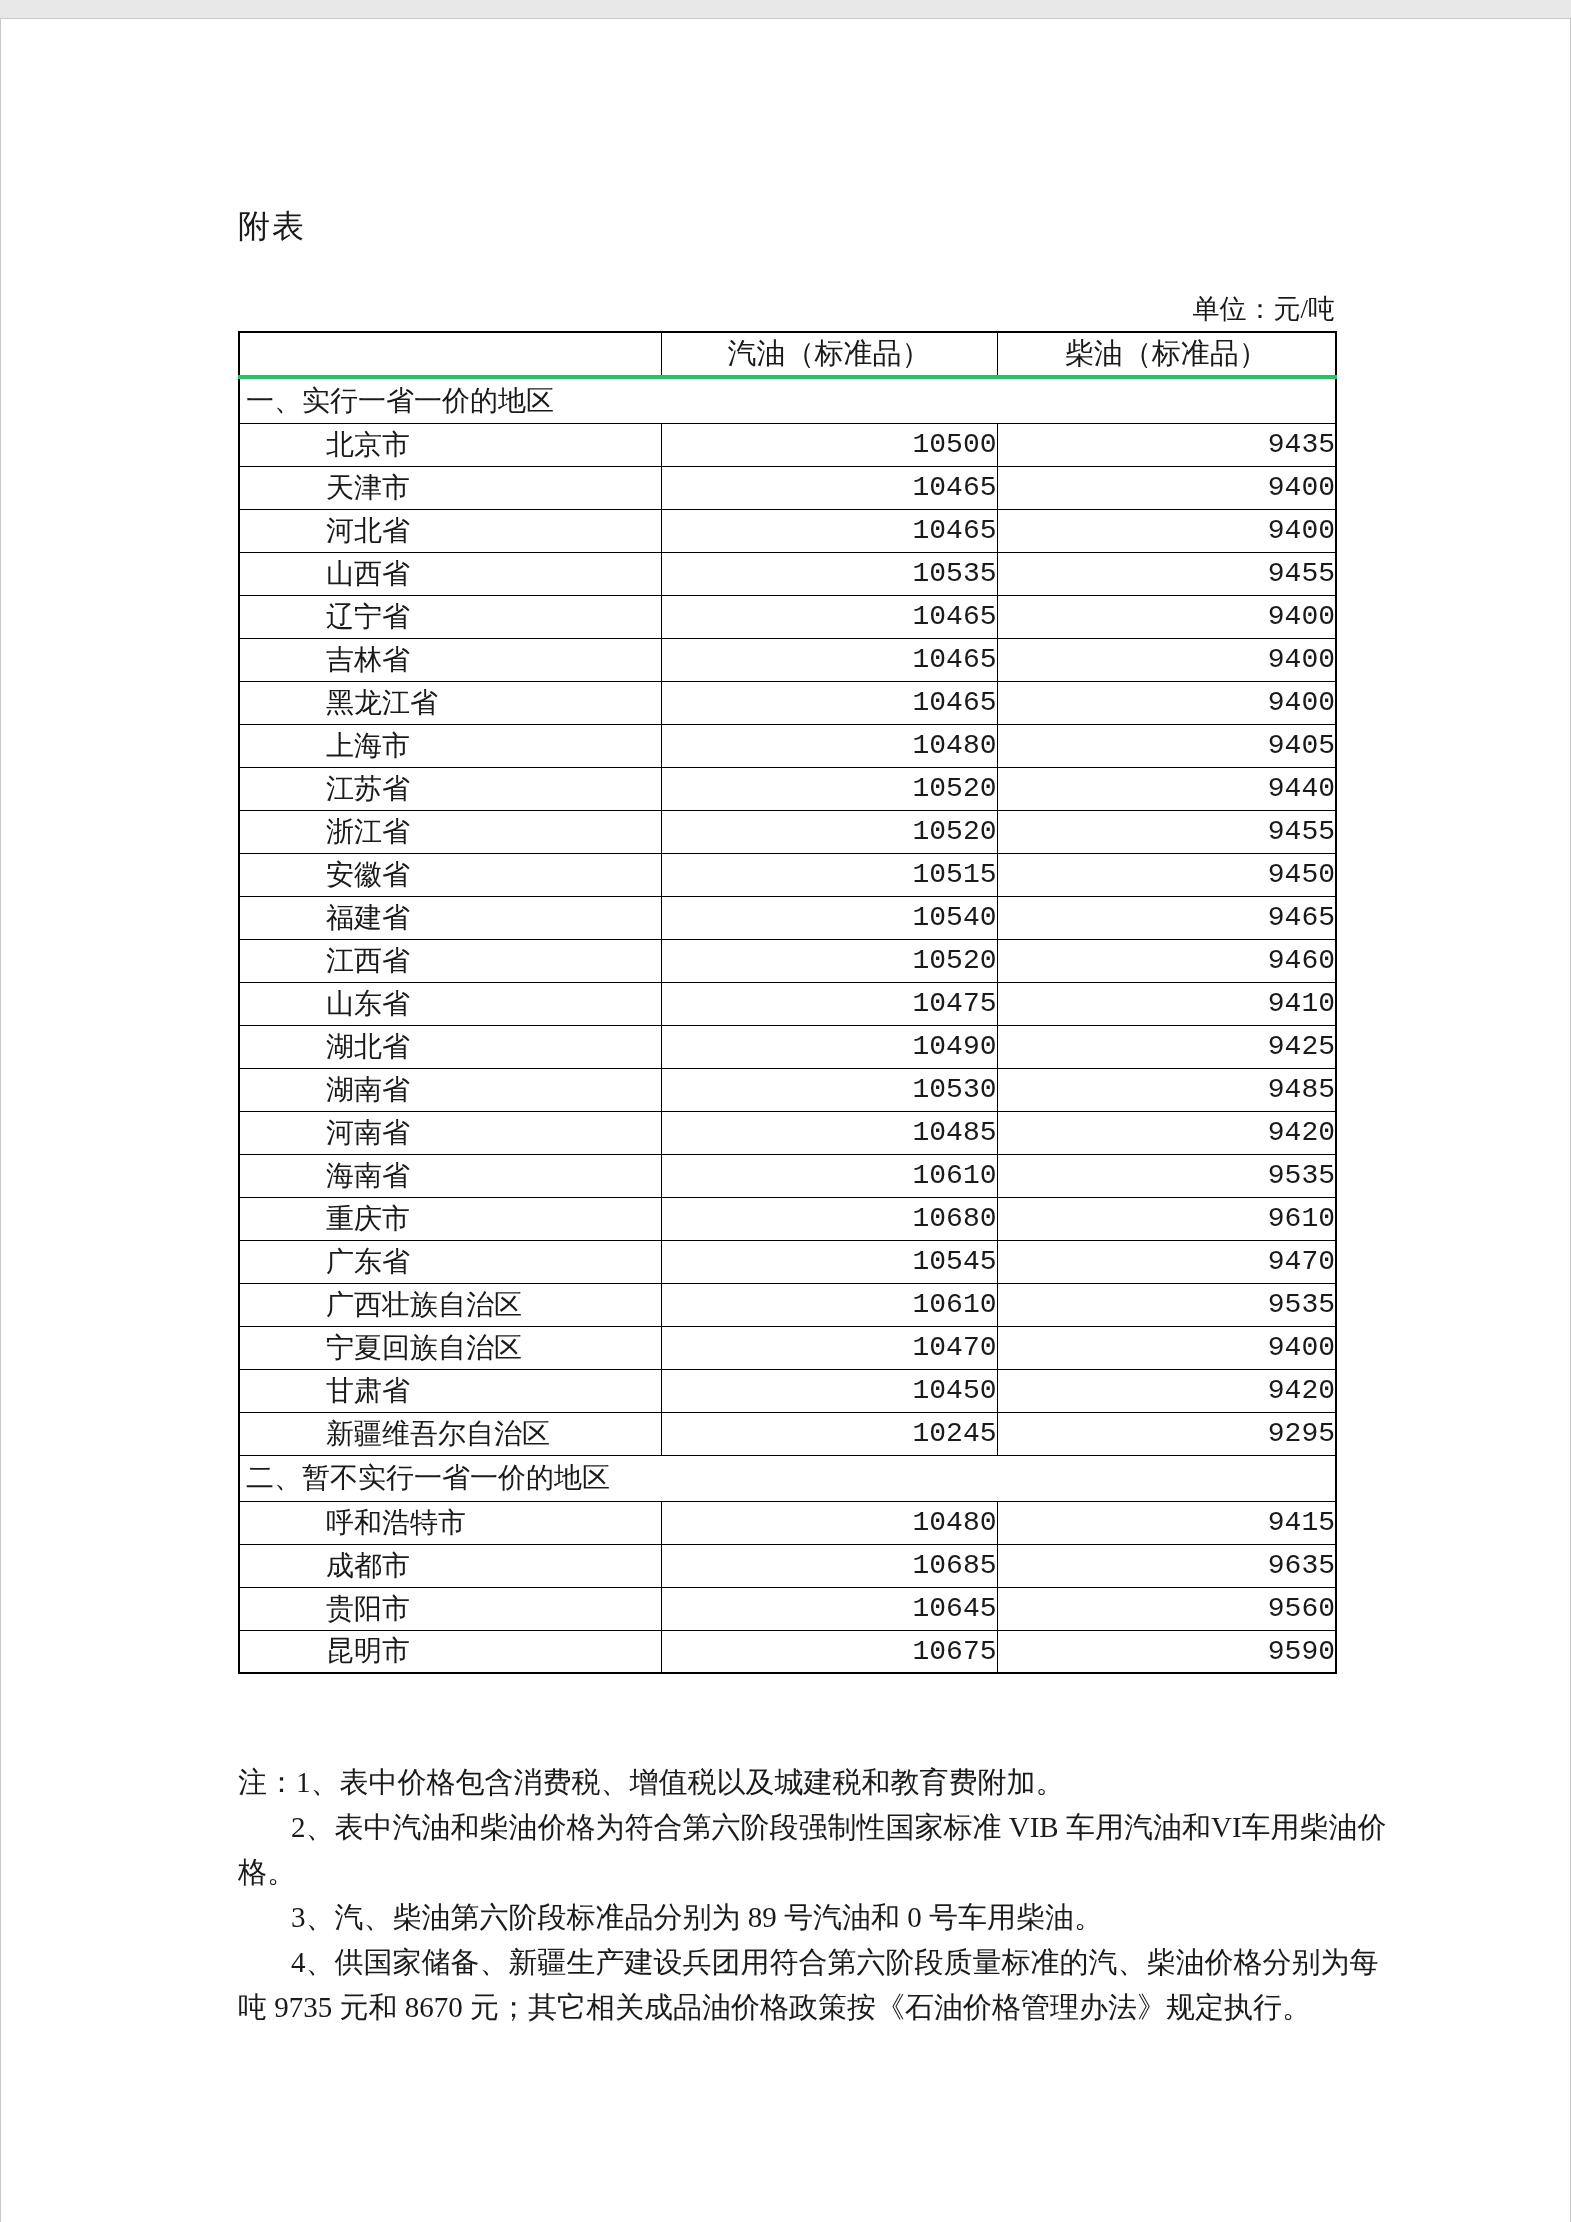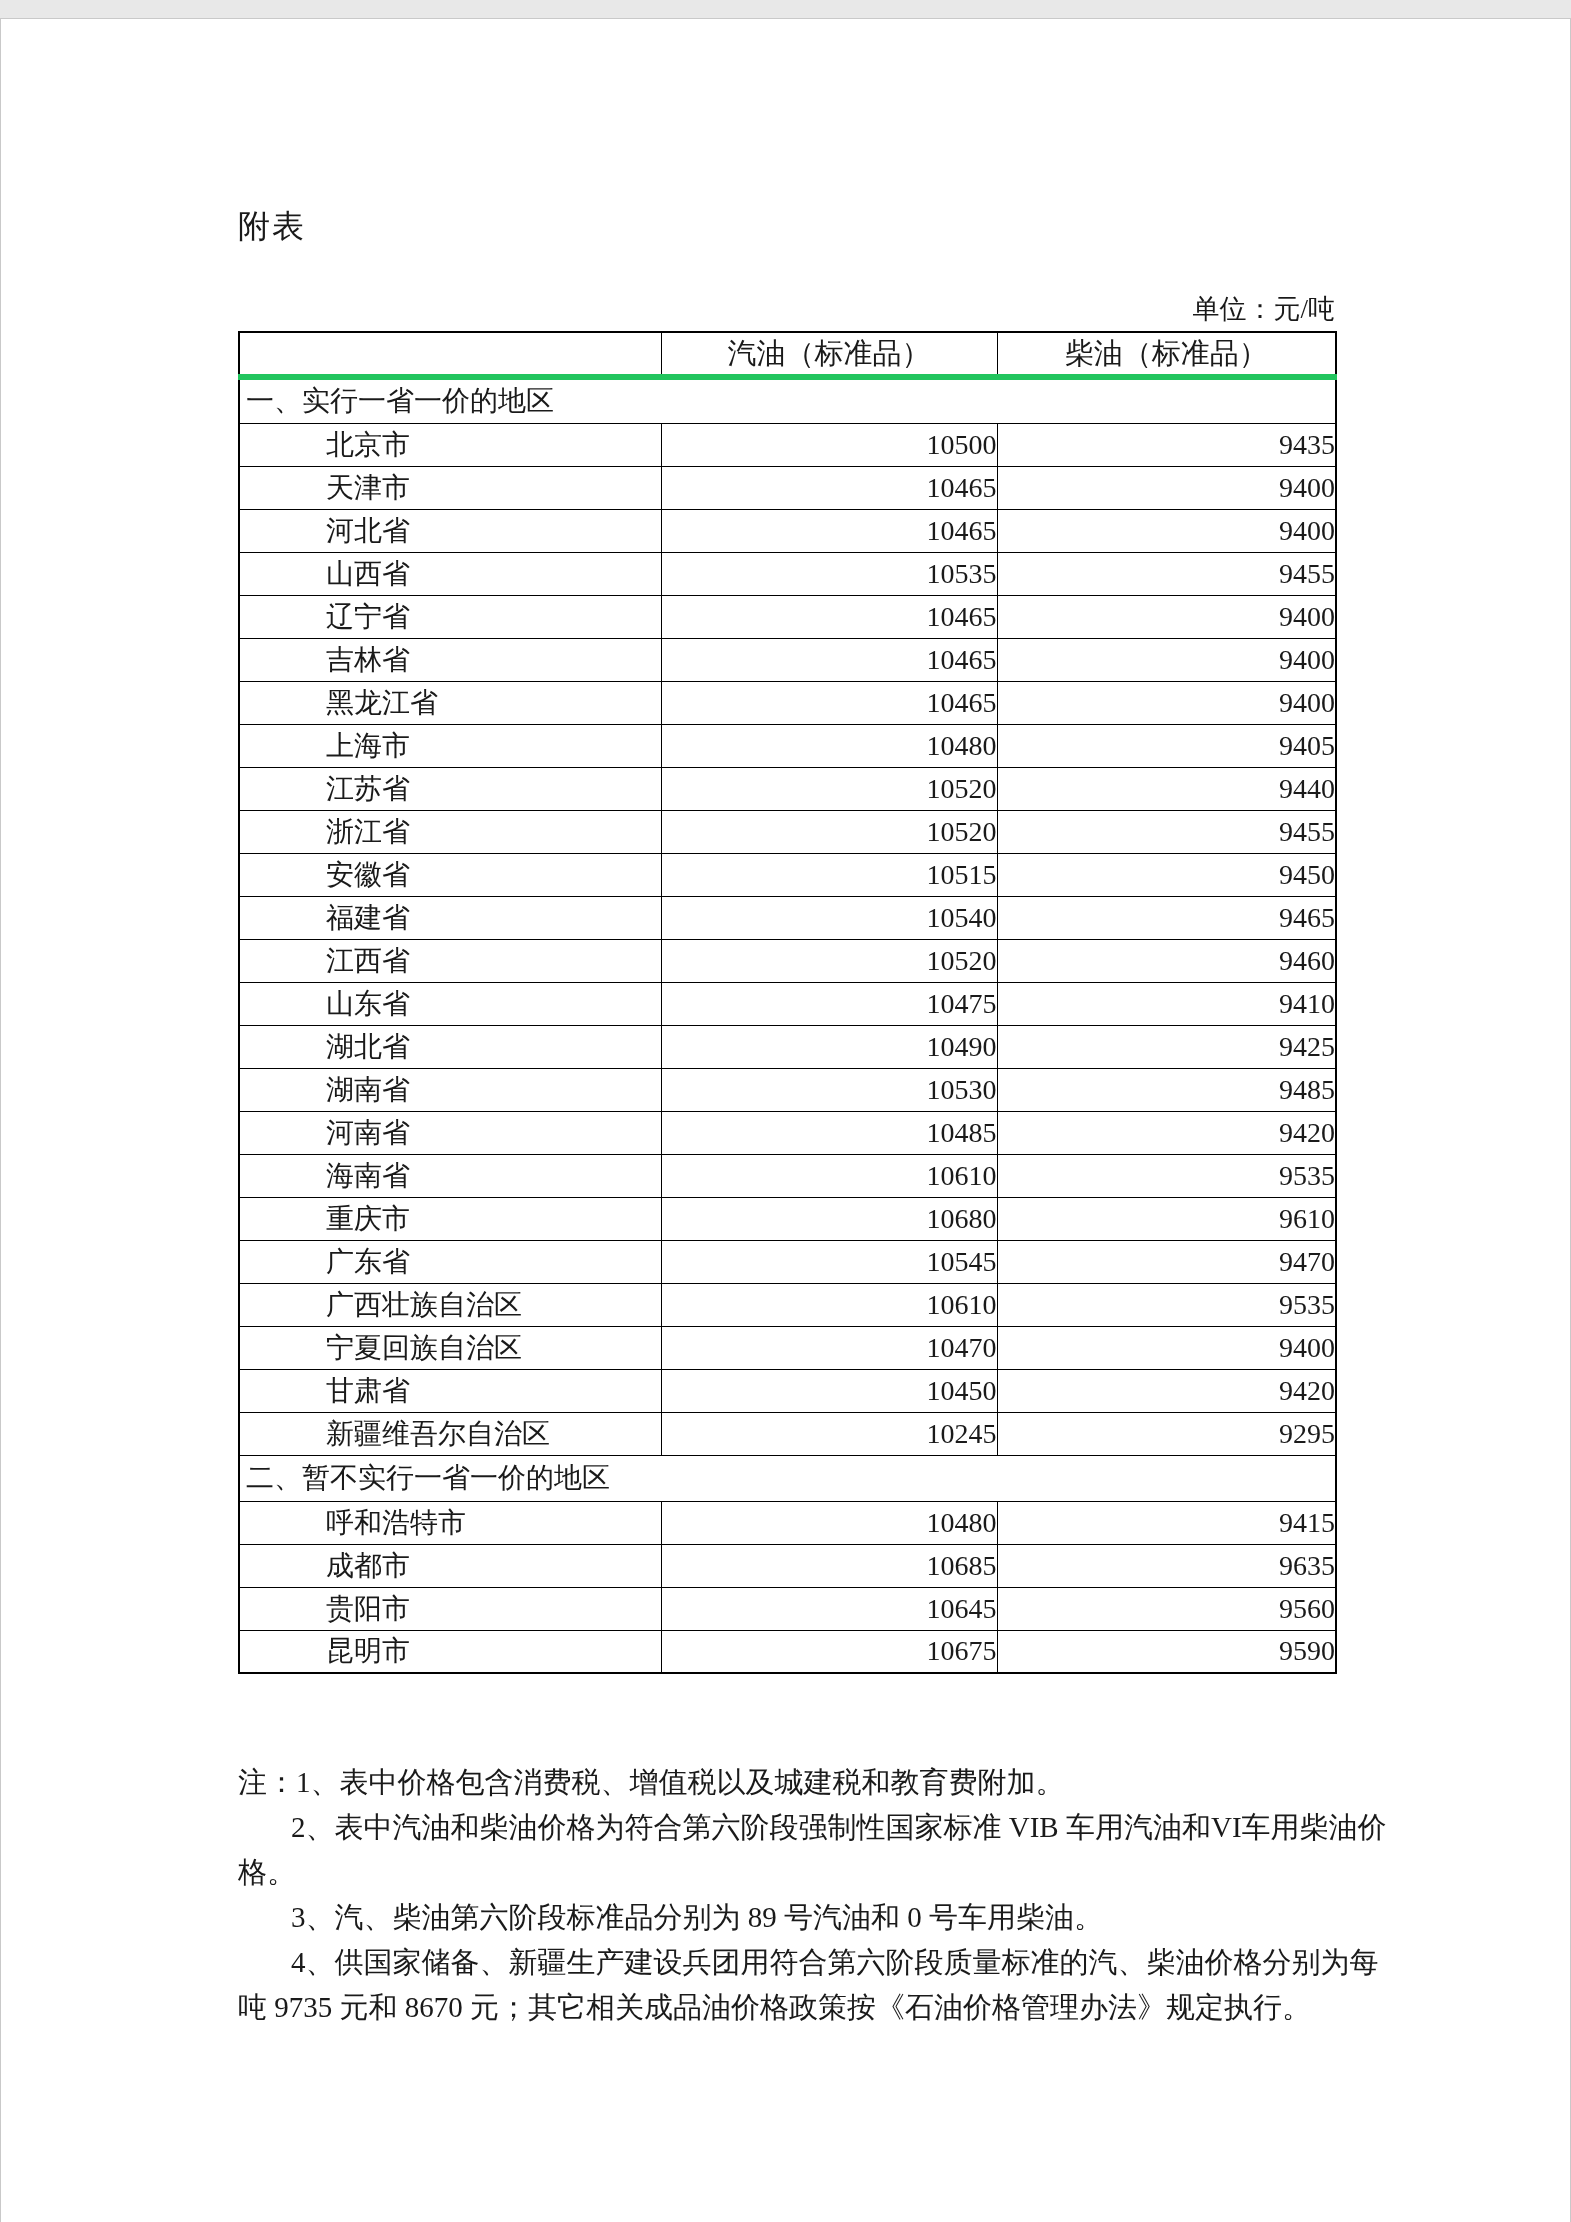--- a/index.html
+++ b/index.html
@@ -55,29 +55,29 @@
     font-weight: normal;
     font-size: 28px;
     vertical-align: middle;
     overflow: hidden;
     white-space: nowrap;
   }
   tr.header-row { height: 45px; }
   tr.header-row th {
     text-align: center;
     font-size: 29px;
-    border-bottom: 6px solid #22c55e;
+    border-bottom: 4px solid #22c55e;
   }
   tr.section-row { height: 46px; }
   tr.section-row td {
     text-align: left;
     padding-left: 6px;
     font-size: 28px;
   }
-  tr.data-row { height: 43px; }
+  tr.data-row { height: 43px; font-family: Liberation Mono, monospace; }
   tr.data-row td.region-cell {
     text-align: left;
     padding-left: 86px;
   }
   tr.data-row td.value-cell { text-align: right; }
   .notes {
     position: absolute;
     left: 237px;
     top: 1741px;
     width: 1110px;

